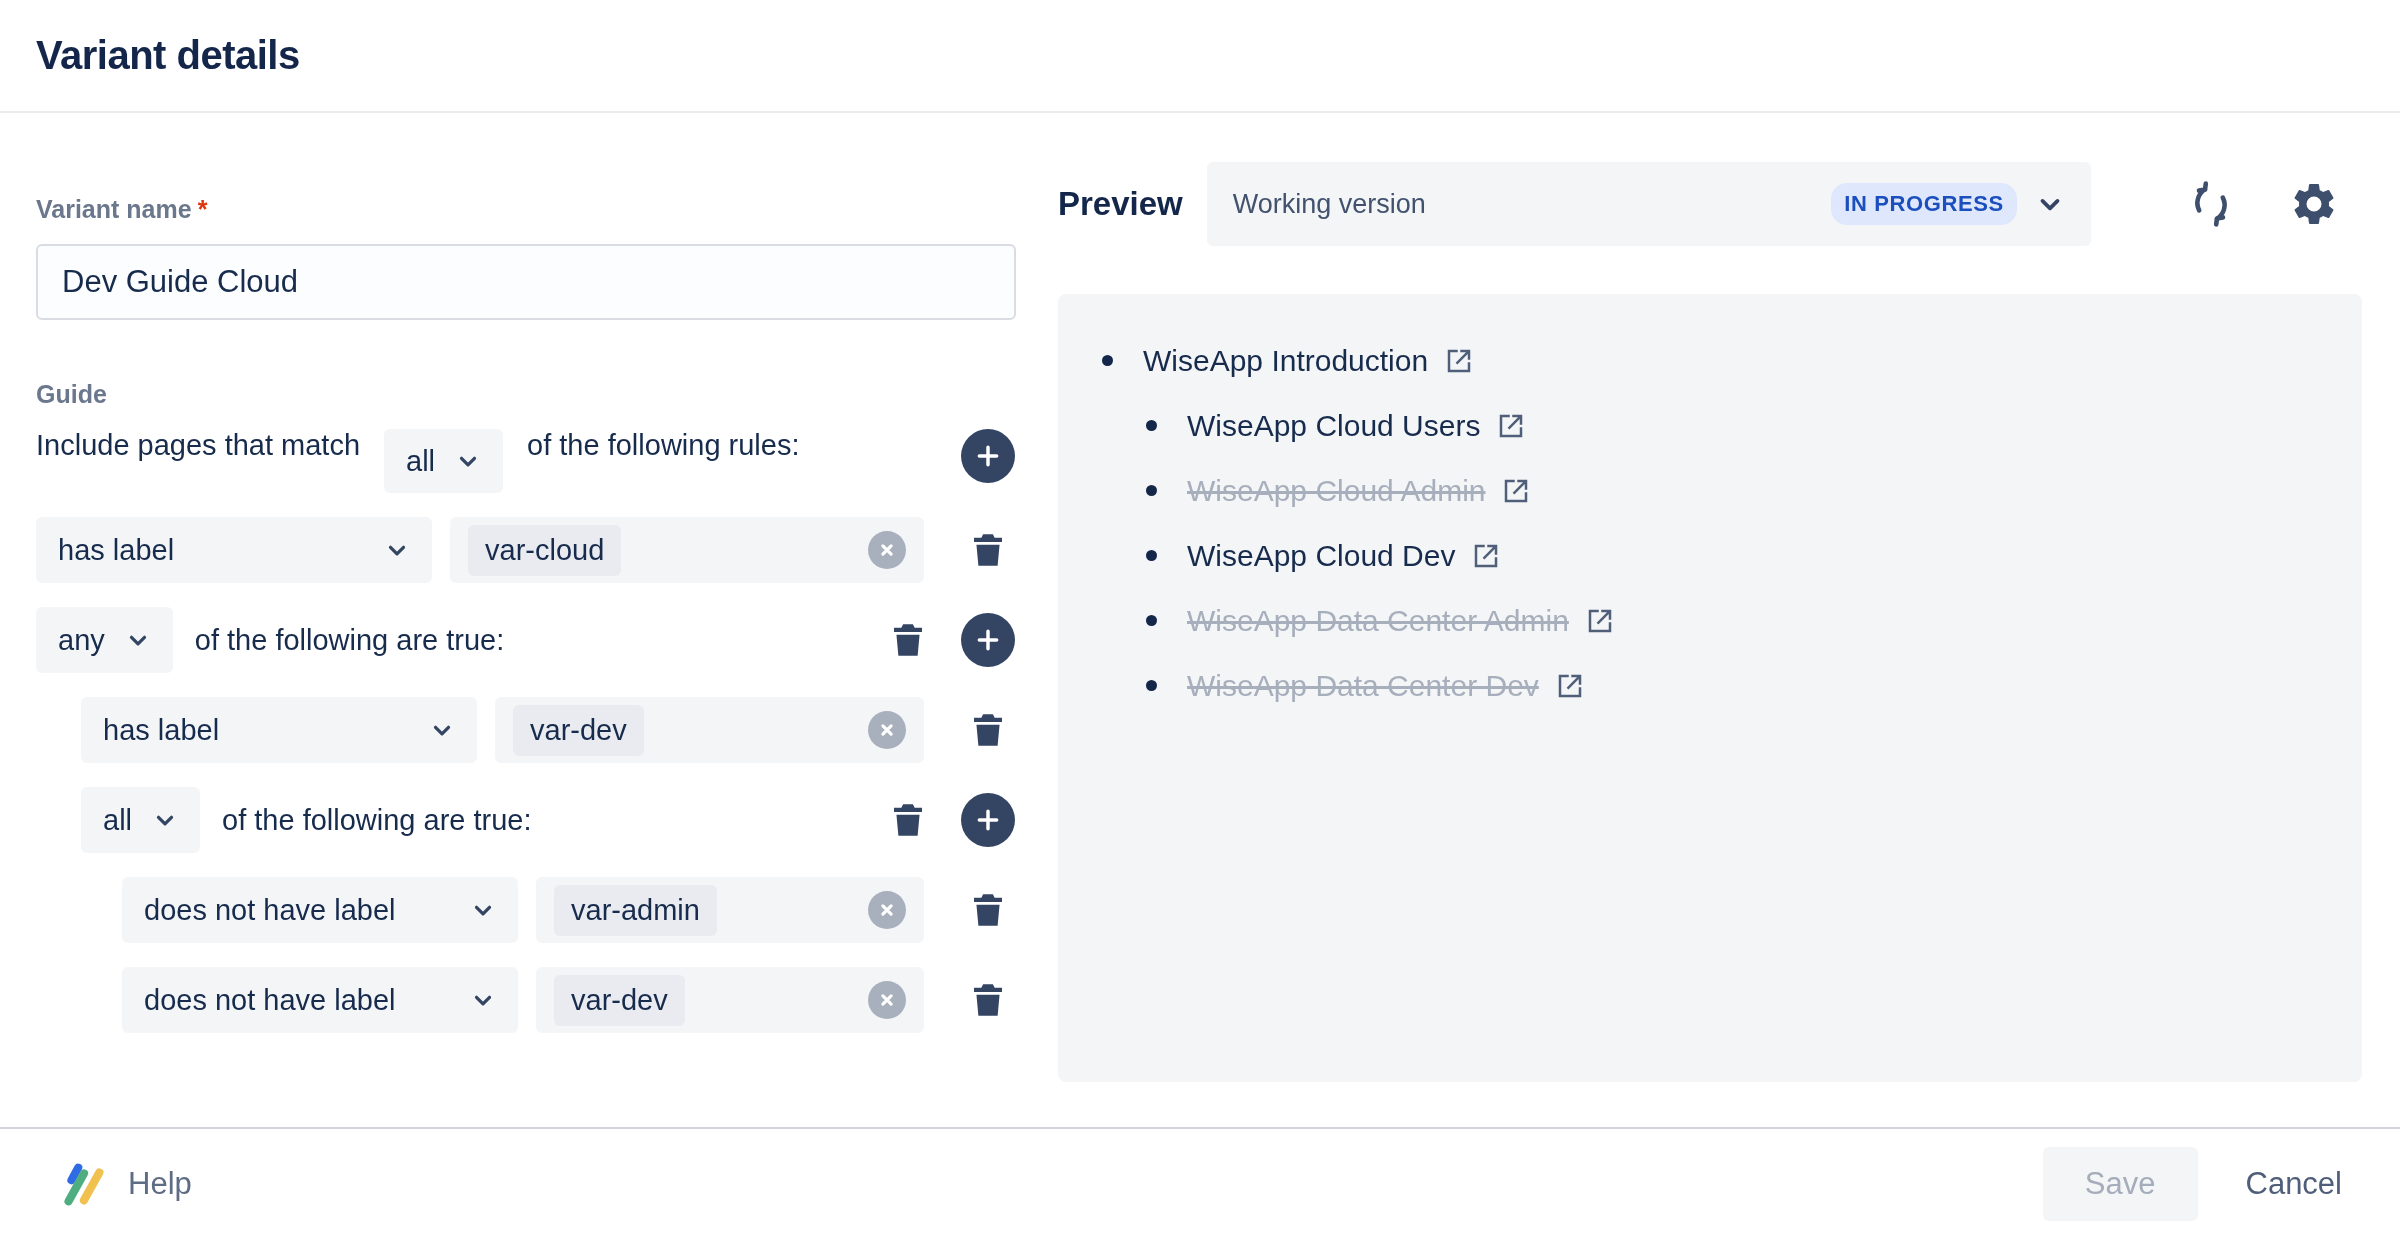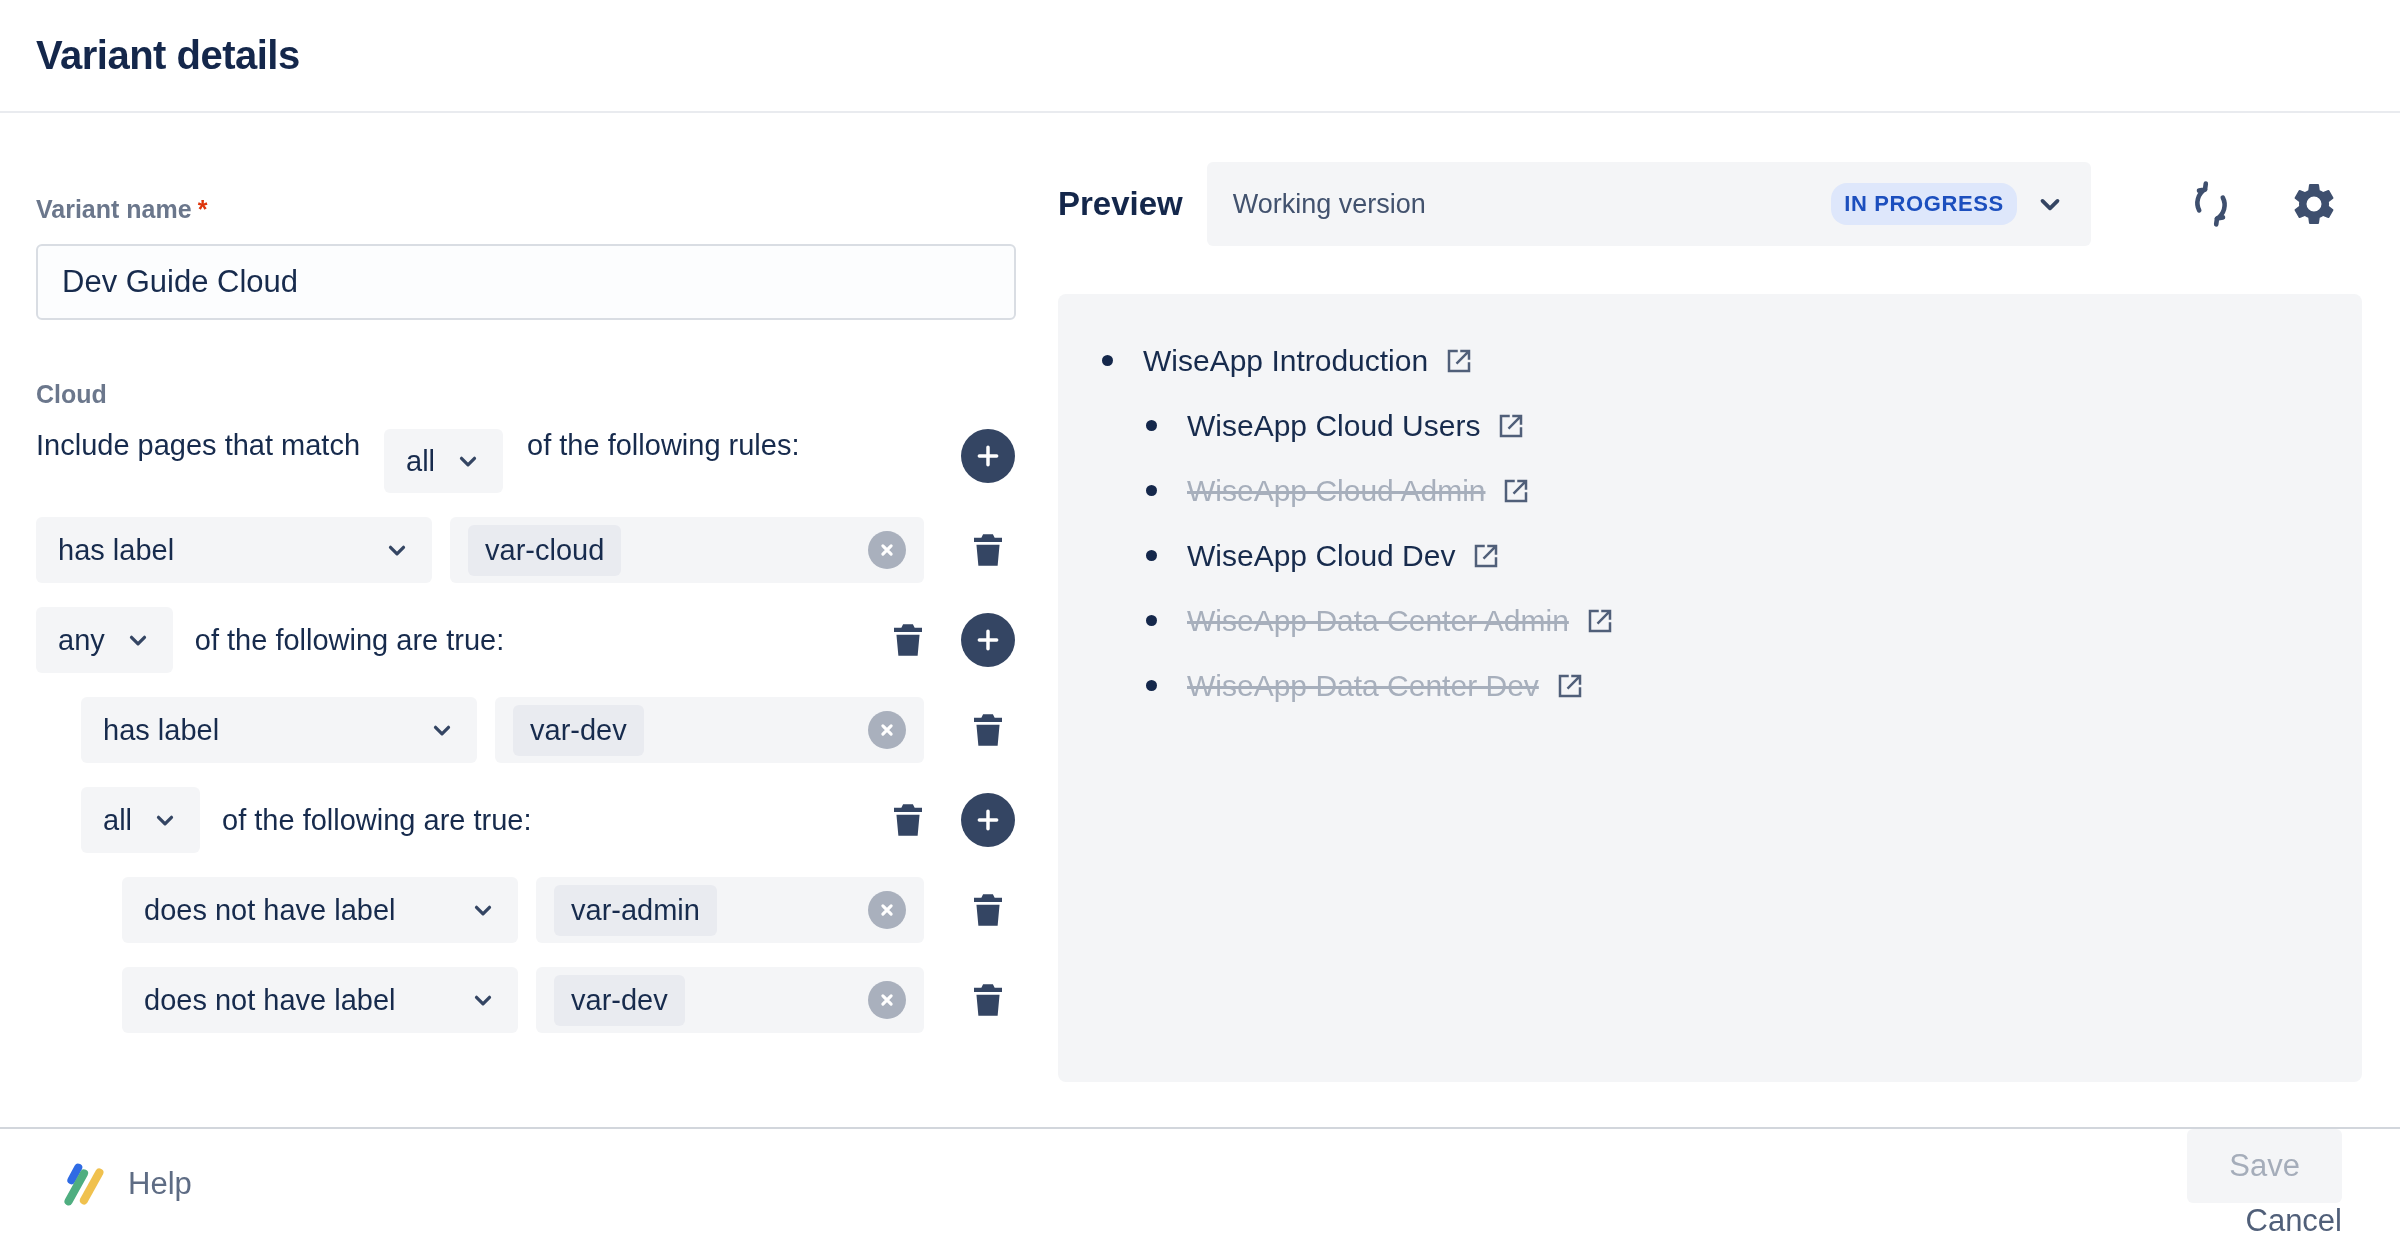--- a/index.html
+++ b/index.html
@@ -94,21 +94,21 @@
   .page-item.excluded .ptitle { color:#A7AFBC; text-decoration:line-through; }
   .ext-link { margin-left:16px; display:flex; cursor:pointer; }
 
   
   .dialog-footer {
     position:absolute; left:0; bottom:0; width:100%; height:111px; background:#fff;
     border-top:2px solid #D2D6DC; display:flex; align-items:center; padding:0 58px;
   }
   .brand { display:flex; align-items:center; }
   .help-link { margin-left:20px; font-size:31px; color:#5E6C84; cursor:pointer; }
-  .footer-actions { margin-left:auto; display:flex; align-items:flex-end;flex-direction:column; }
+  .footer-actions { margin-left:auto; display:flex; align-items:center; }
   .save-btn {
     height:74px; padding:0 42px; background:#F4F5F7; border:none; border-radius:6px;
     font-size:31px; color:#A5ADBA; font-family:inherit; cursor:not-allowed;
   }
   .cancel-btn {
     margin-left:48px; background:none; border:none; font-size:31px; color:#505F79;
     font-family:inherit; cursor:pointer;
   }
 </style>
 </head>
@@ -158,21 +158,21 @@
   <div class="left-col">
 
     <div class="field-label">
       <span>Variant name</span><span class="req">*</span>
     </div>
 
     <div class="text-input">
       <span>Dev Guide Cloud</span>
     </div>
 
-    <div class="rules-label">Cloud</div>
+    <div class="rules-label">Guide</div>
 
     <div class="match-row">
       <span class="mid-text">Include pages that match</span>
       <div class="select sm">
         <span>all</span>
         <svg class="chev" width="26" height="26" viewBox="0 0 24 24">
             <use href="#i-chevron"></use>
           </svg>
       </div>
       <span class="mid-text">of the following rules:</span>

